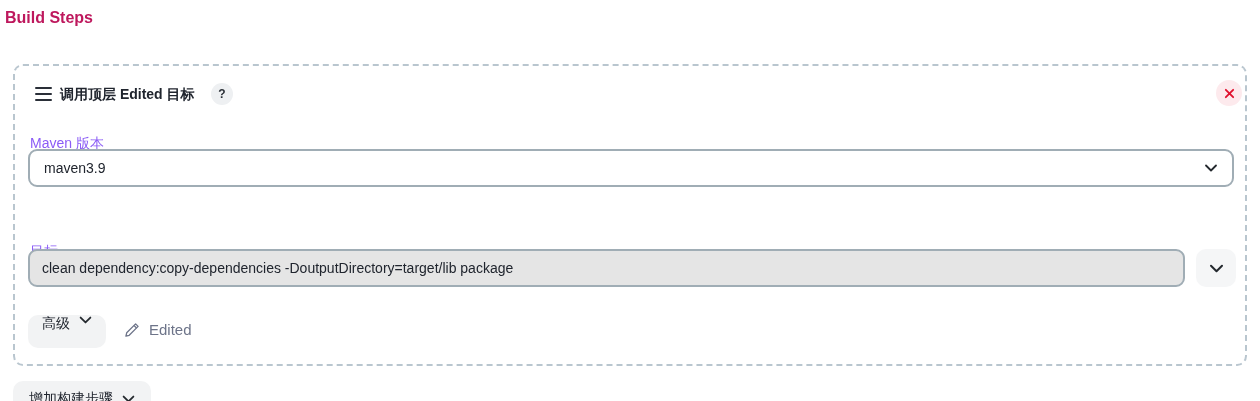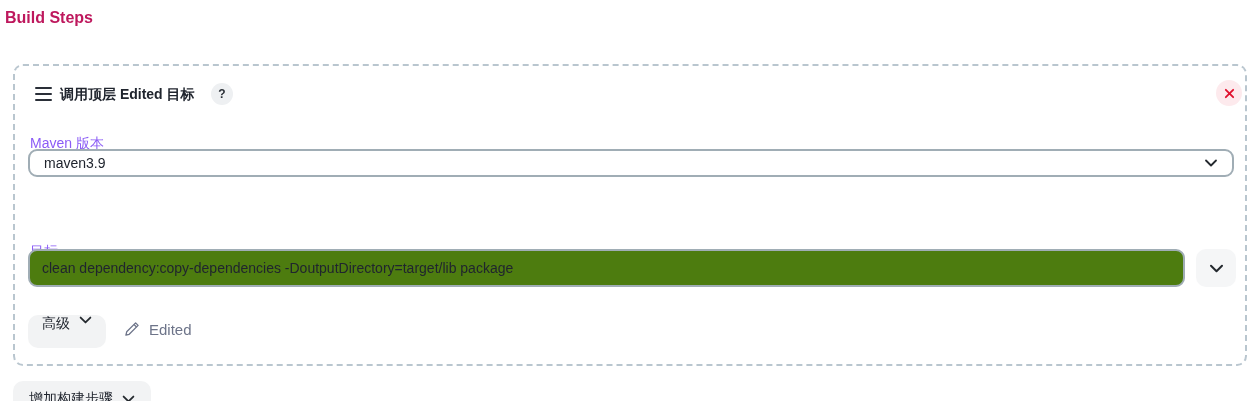--- a/index.html
+++ b/index.html
@@ -53,36 +53,36 @@
     border: none; cursor: pointer;
   }
   .field-label {
     position: absolute;
     font-size: 14px; color: #8b5cf6; margin-top: 22px;
   }
   .label-version { left: 15px; top: 47px; }
   .label-goals   { left: 15px; top: 155px; }
   .select-box {
     position: absolute; left: 13px; top: 83px;
-    width: 1206px; height: 28px;
+    width: 1206px; height: 38px;
     border: 2px solid #a0adb5;
     border-radius: 9px;
     background: #ffffff;
     display: flex; align-items: center;
     padding: 0 14px 0 14px;
     font-size: 14px; color: #20252e;
     cursor: pointer;
   }
   .select-box .select-value { flex: 1 1 auto; }
   .text-input {
     position: absolute; left: 13px; top: 183px;
     width: 1157px; height: 38px;
     border: 2px solid #a0adb5;
     border-radius: 9px;
-    background: #4d7c0f;
+    background: #e5e5e5;
     padding: 0 12px;
     font-size: 14px; color: #20252e;
     font-family: "Liberation Sans", "DejaVu Sans", sans-serif;
     outline: none;
   }
   .input-expand-btn {
     position: absolute; left: 1181px; top: 183px;
     width: 40px; height: 38px;
     border: none; border-radius: 10px;
     background: #f5f6f7;
@@ -95,21 +95,21 @@
     border: none; border-radius: 10px;
     background: #f2f3f4;
     display: flex; align-items: flex-start; gap: 9px;
     padding: 0 14px;
     font-size: 14px; color: #20252e;
     font-family: "Liberation Sans", "DejaVu Sans", sans-serif;
     cursor: pointer;
   }
   .edited-group {
     position: absolute; left: 109px; top: 255px;
-    display: flex; align-items: flex-start; gap: 9px;
+    display: flex; align-items: center; gap: 9px;
     color: #6d7489;
     font-size: 15px;
   }
   .add-step-btn {
     position: absolute; left: 13px; top: 381px;
     height: 36px;
     border: none; border-radius: 10px;
     background: #f2f3f4;
     display: flex; align-items: center; gap: 9px;
     padding: 0 16px;

